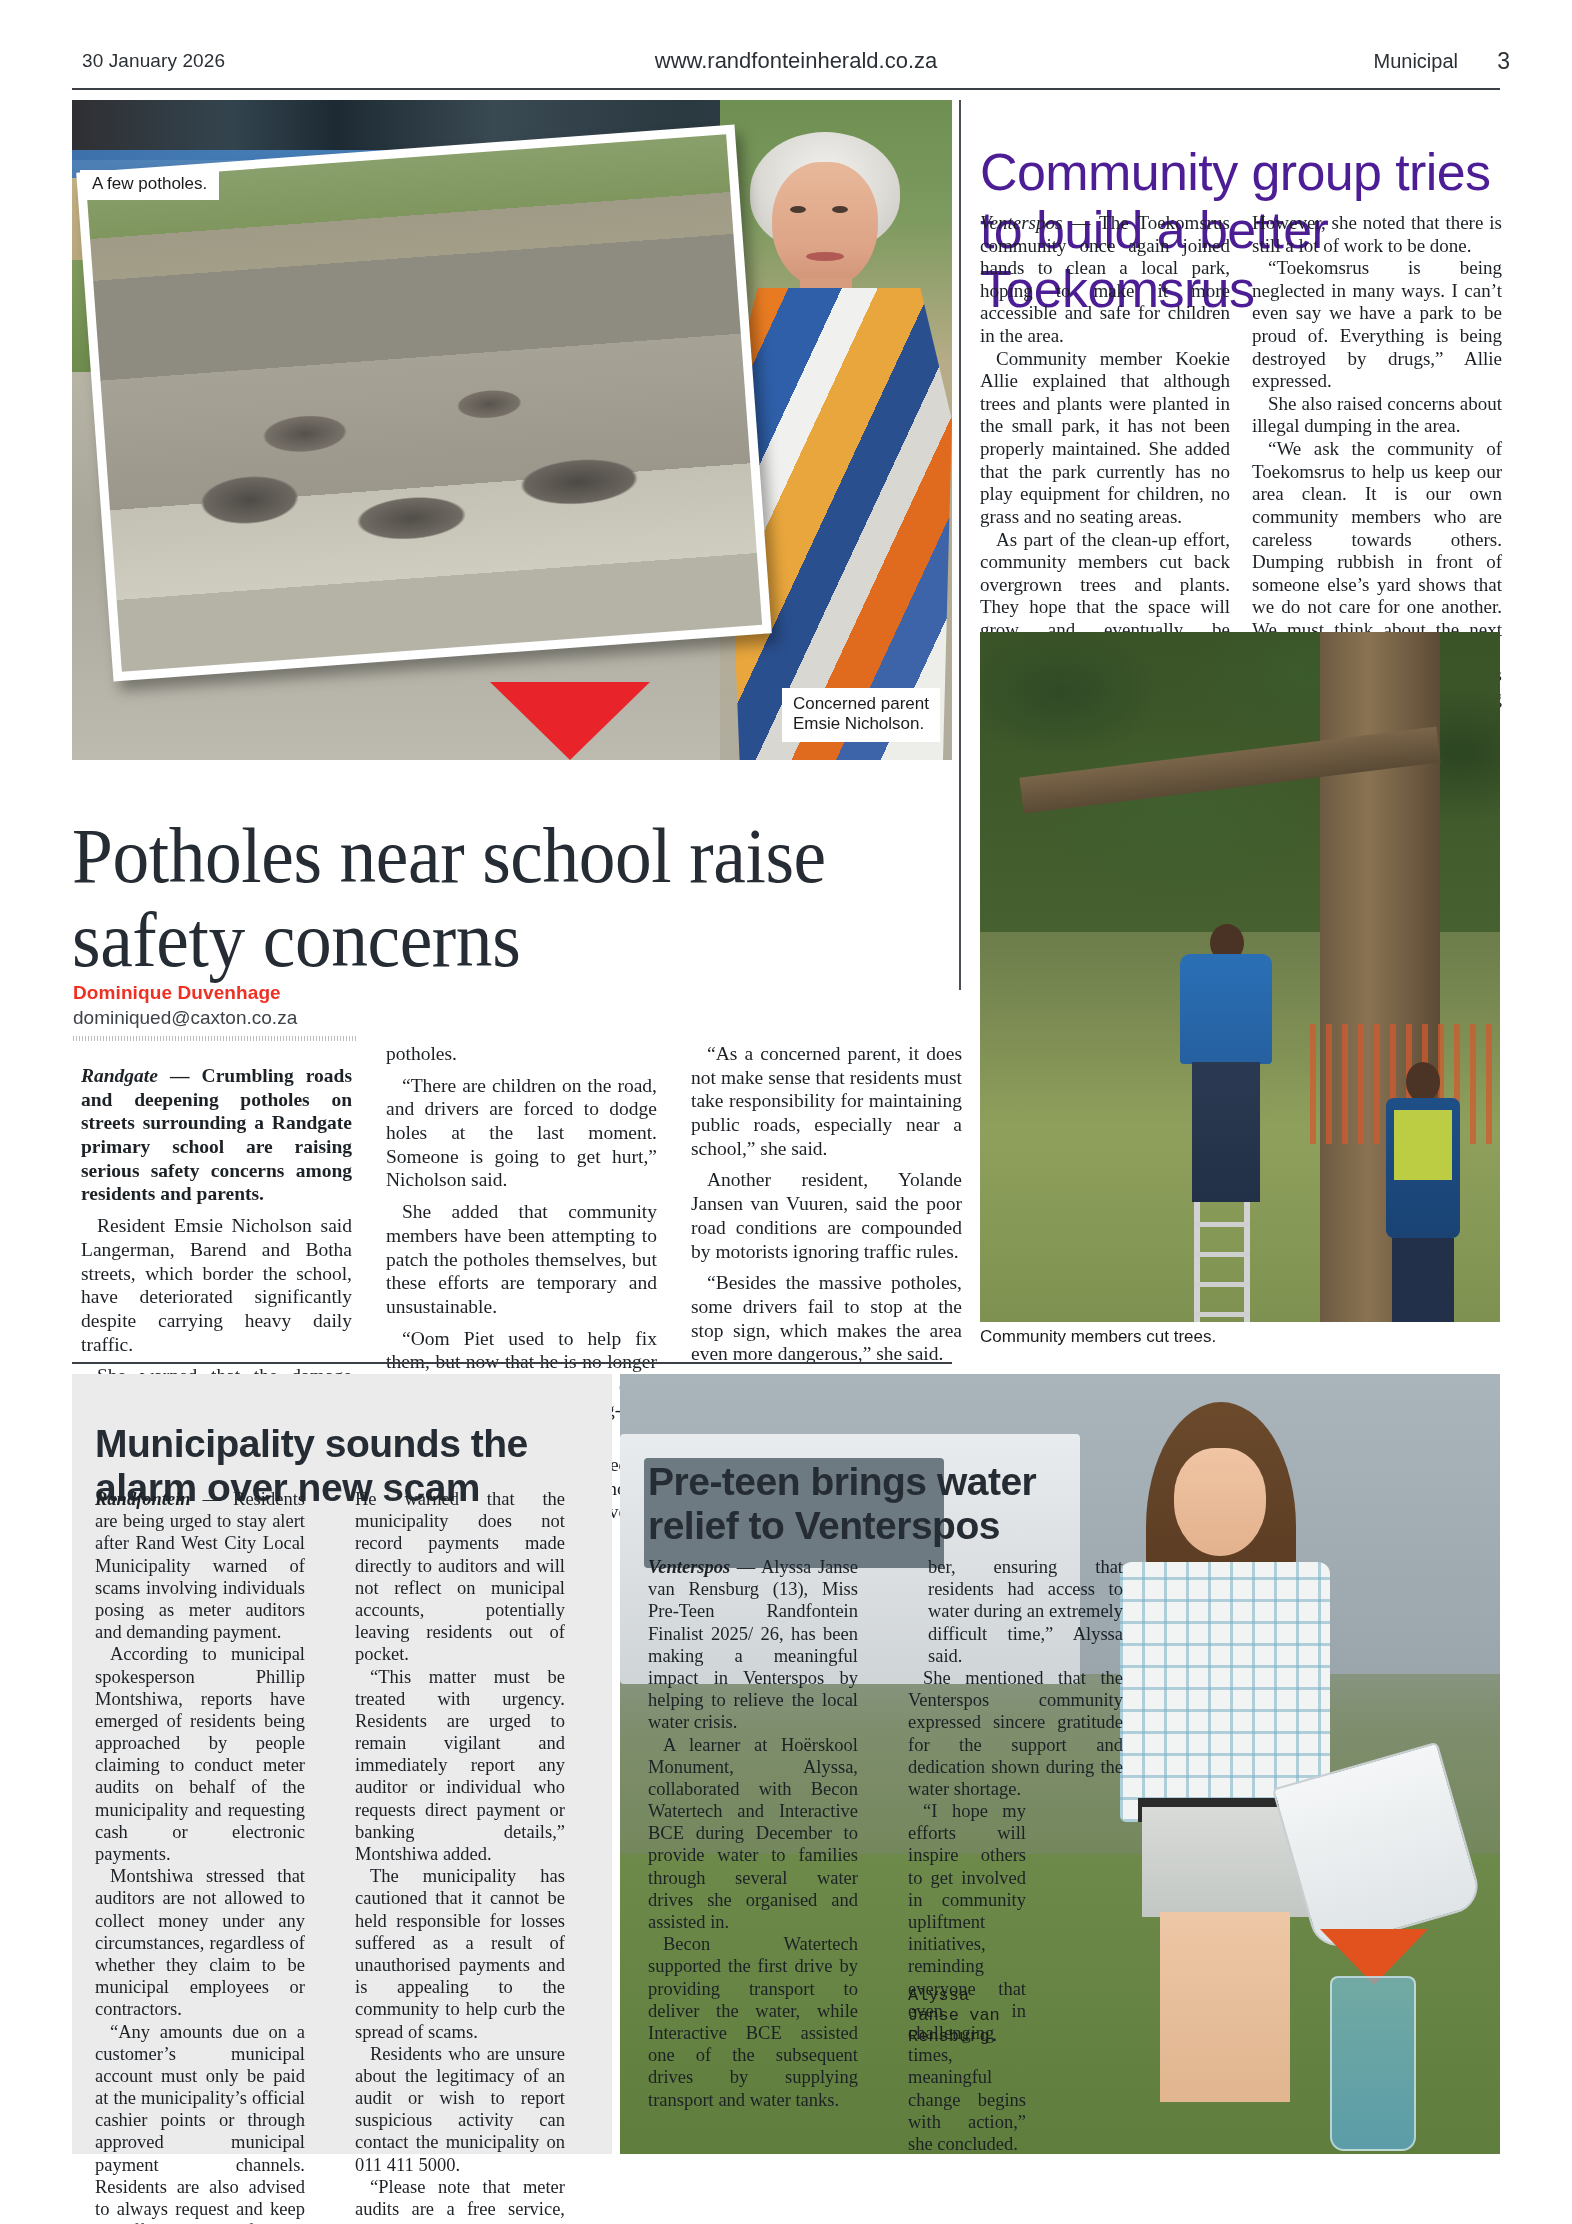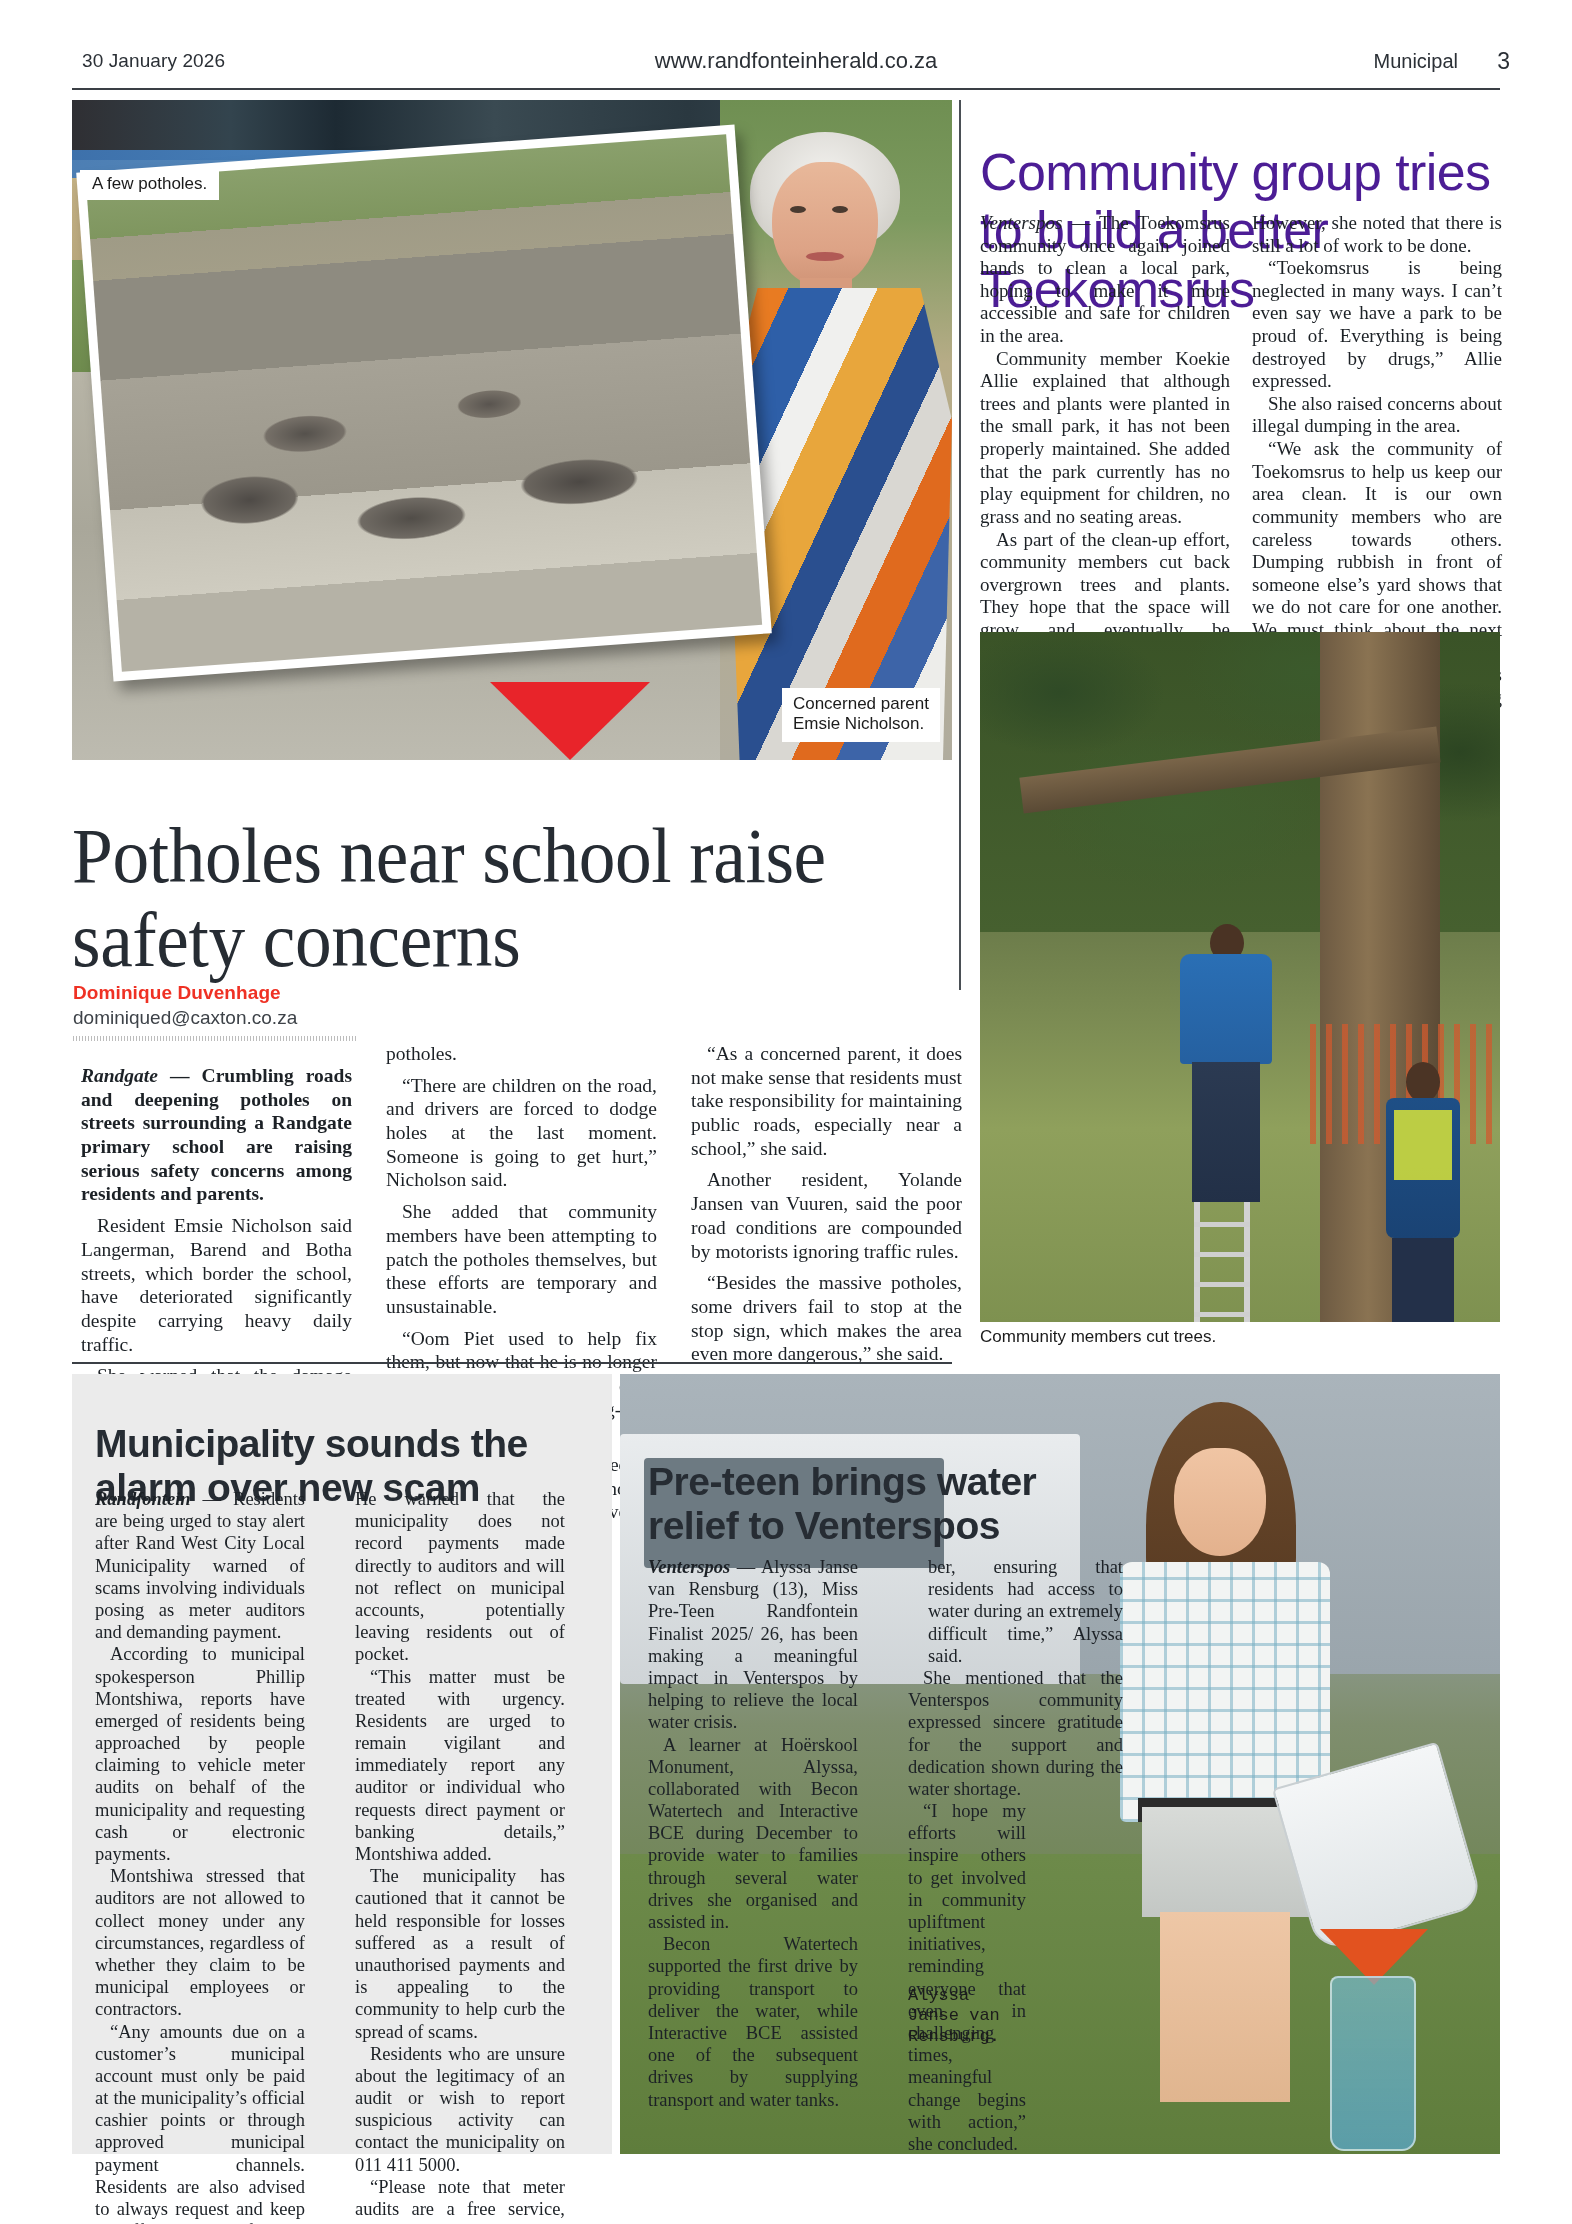--- a/index.html
+++ b/index.html
@@ -476,21 +476,21 @@
     </div>
   </div>
   <div class="cap-tree">Community members cut trees.</div>
 
   <div class="rule-mid"></div>
 
   <div class="bl-panel"></div>
   <h2 class="bl-head">Municipality sounds the alarm over new scam</h2>
   <div class="blcol c1">
     <p class="lead"><i>Randfontein</i> — Residents are being urged to stay alert after Rand West City Local Municipality warned of scams involving individuals posing as meter auditors and demanding payment.</p>
-    <p>According to municipal spokesperson Phillip Montshiwa, reports have emerged of residents being approached by people claiming to vehicle meter audits on behalf of the municipality and requesting cash or electronic payments.</p>
+    <p>According to municipal spokesperson Phillip Montshiwa, reports have emerged of residents being approached by people claiming to conduct meter audits on behalf of the municipality and requesting cash or electronic payments.</p>
     <p>Montshiwa stressed that auditors are not allowed to collect money under any circumstances, regardless of whether they claim to be municipal employees or contractors.</p>
     <p>“Any amounts due on a customer’s municipal account must only be paid at the municipality’s official cashier points or through approved municipal payment channels. Residents are also advised to always request and keep an official receipt for any payment made,” he said.</p>
   </div>
   <div class="blcol c2">
     <p class="noind">He warned that the municipality does not record payments made directly to auditors and will not reflect on municipal accounts, potentially leaving residents out of pocket.</p>
     <p>“This matter must be treated with urgency. Residents are urged to remain vigilant and immediately report any auditor or individual who requests direct payment or banking details,” Montshiwa added.</p>
     <p>The municipality has cautioned that it cannot be held responsible for losses suffered as a result of unauthorised payments and is appealing to the community to help curb the spread of scams.</p>
     <p>Residents who are unsure about the legitimacy of an audit or wish to report suspicious activity can contact the municipality on 011 411 5000.</p>
     <p>“Please note that meter audits are a free service, and no resident is expected to pay any official for services rendered,” Montshiwa concluded.</p>
   </div>

